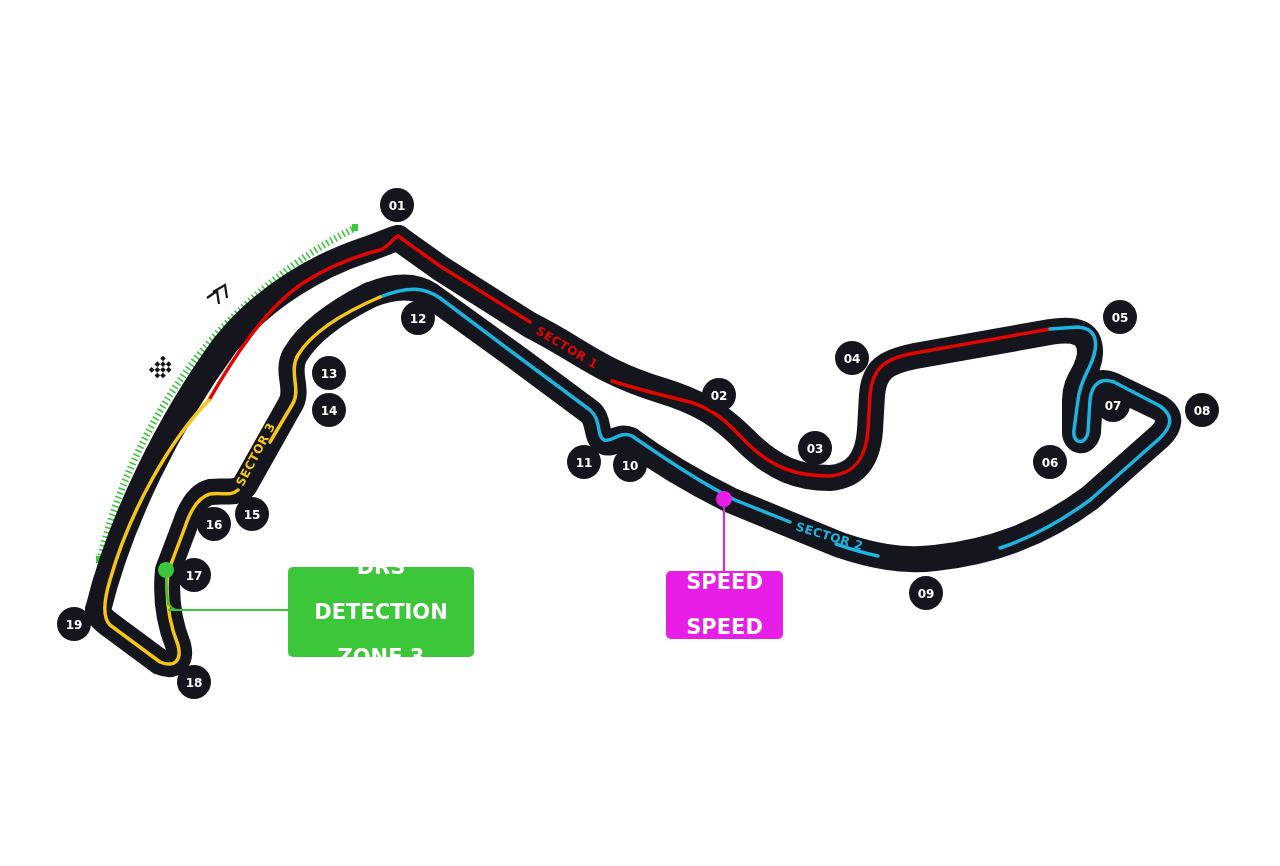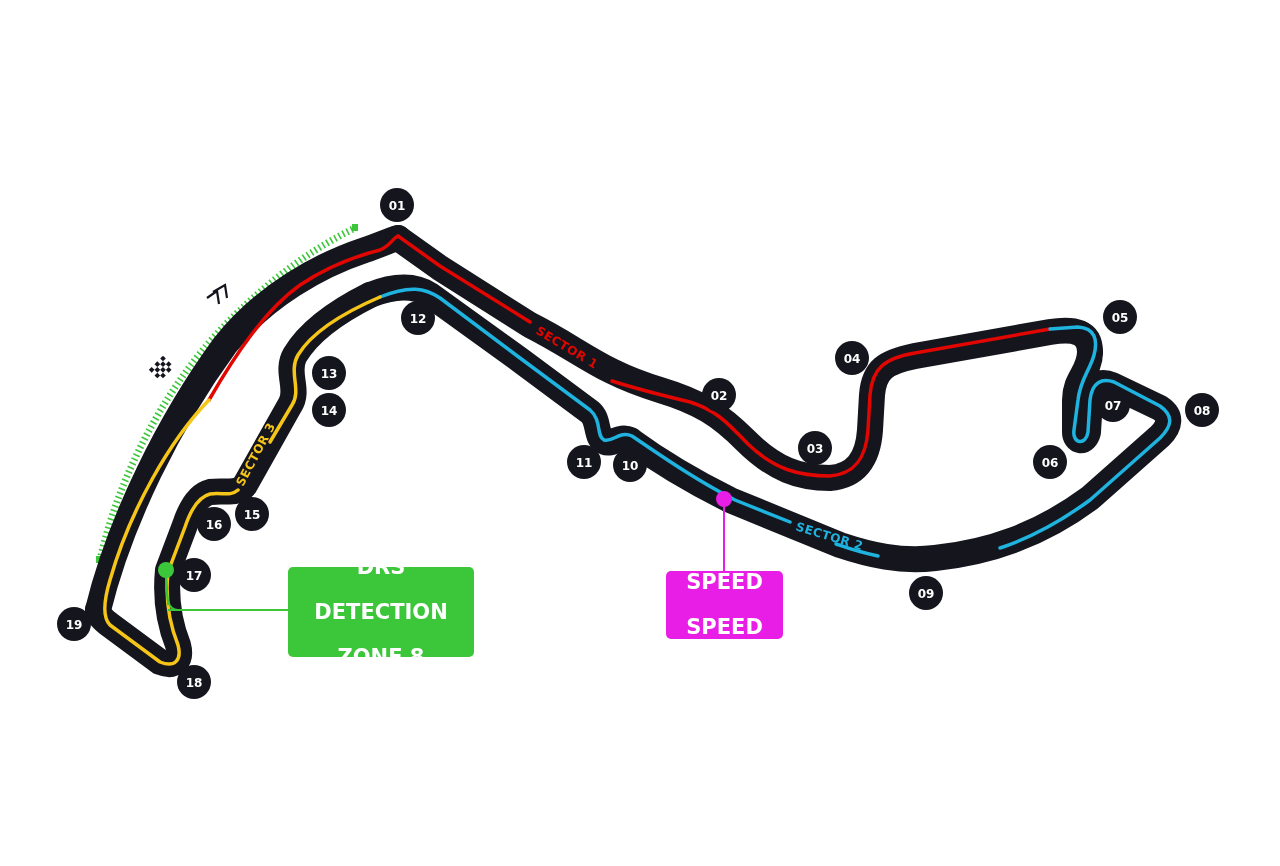--- a/index.html
+++ b/index.html
@@ -157,19 +157,19 @@
       <g>
         <circle cx="74" cy="624" r="17" fill="#15151e"></circle>
         <text x="74" y="625" class="turn-label">19</text>
       </g>
     </g>
 </svg>
 
 <div id="drs-box" class="callout" style="background:#3cc63a;">
   <span>DRS</span>
   <span>DETECTION</span>
-  <span>ZONE 8</span>
+  <span>ZONE 3</span>
 </div>
 
 <div id="speed-box" class="callout" style="background:#e81ee6;">
   <span>SPEED</span>
   <span>SPEED</span>
 </div>
 
 </body></html>

